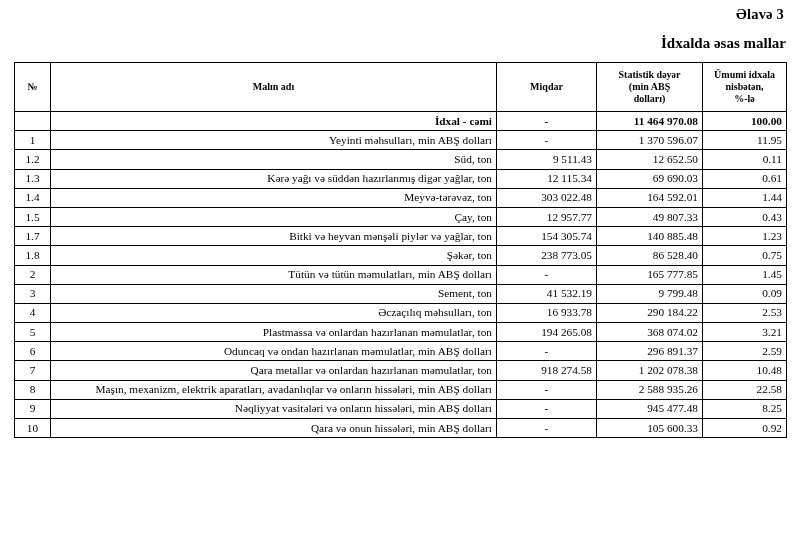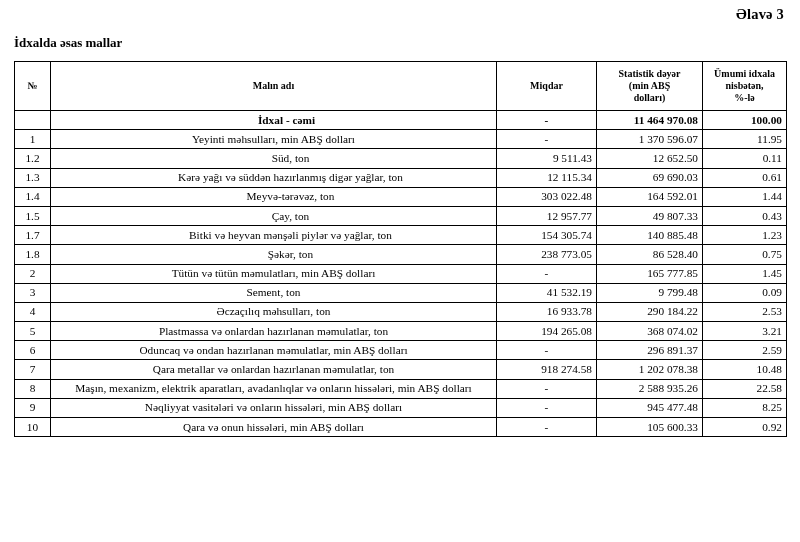--- a/index.html
+++ b/index.html
@@ -22,23 +22,23 @@
     padding: 6px 14px 0 14px;
   }
   .appendix-label {
     text-align: right;
     font-weight: bold;
     font-size: 14.5px;
     letter-spacing: 0.2px;
     margin: 0 2px 12px 0;
   }
   .doc-title {
-    text-align: left;
-    font-weight: bold;
-    font-size: 13px;
+    text-align: right;
+    font-weight: bold;
+    font-size: 15px;
     margin: 0 0 10px 0;
   }
   table.main {
     width: 100%;
     border-collapse: collapse;
     table-layout: fixed;
   }
   table.main th, table.main td {
     border: 1px solid #000000;
     font-size: 11.3px;
@@ -56,21 +56,21 @@
   col.c-no    { width: 36px; }
   col.c-name  { width: 446px; }
   col.c-qty   { width: 100px; }
   col.c-val   { width: 106px; }
   col.c-share { width: 84px; }
 
   td.no {
     text-align: center;
   }
   td.name {
-    text-align: center;
+    text-align: right;
     padding-left: 18px;
   }
   td.name.indent2 {
     padding-left: 38px;
   }
   td.name.indent3 {
     padding-left: 66px;
   }
   td.num {
     text-align: right;

